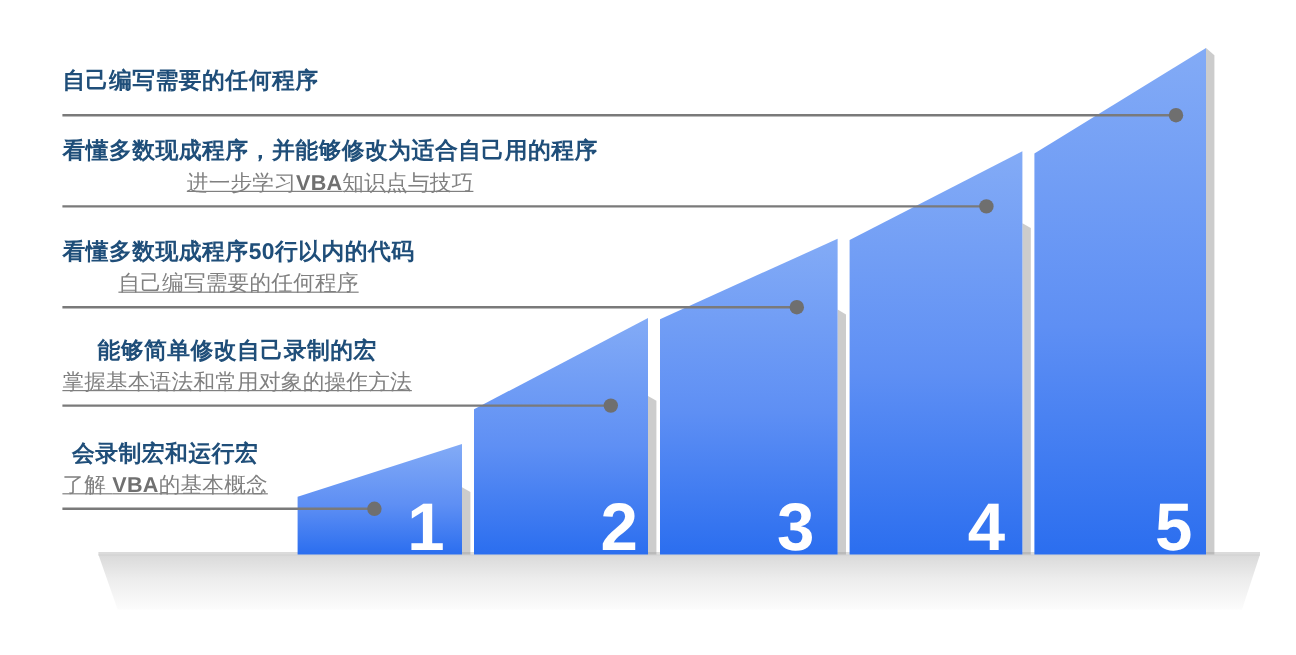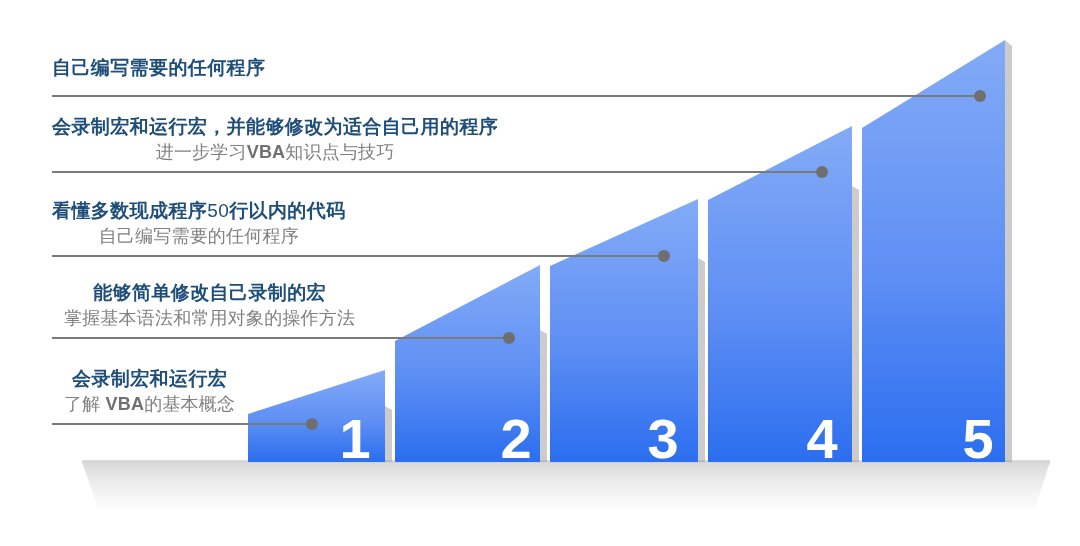--- a/index.html
+++ b/index.html
@@ -41,29 +41,30 @@
     line-height: 1.25;
     margin: 0;
   }
   .level-sub {
     font-size: 18px;
     font-weight: normal;
     color: #808080;
     letter-spacing: 0.2px;
     white-space: nowrap;
     line-height: 1.25;
-    margin: 12px;
+    margin: 0;
     margin-top: 2px;
+    text-decoration: underline;
   }
   .level-sub .em {
     font-weight: bold;
     color: #707070;
   }
   .level-title .em {
-    font-weight: normal;
+    font-weight: bold;
   }
 </style>
 </head>
 <body>
 
 <div id="stage">
 
   <svg id="chart-layer" viewBox="0 0 1080 546" width="1080" height="546" xmlns="http://www.w3.org/2000/svg">
     <defs>
       <linearGradient id="barGrad" x1="0" y1="0" x2="0" y2="1">
@@ -124,21 +125,21 @@
       <text x="822" y="458">4</text>
       <text x="978" y="458">5</text>
     </g>
   </svg>
 
   <div class="level-block" style="top:56px;">
     <div class="level-title">自己编写需要的任何程序</div>
   </div>
 
   <div class="level-block" style="top:115px;">
-    <div class="level-title">会录制宏和运行宏，并能够修改为适合自己用的程序</div>
+    <div class="level-title">看懂多数现成程序，并能够修改为适合自己用的程序</div>
     <div class="level-sub"><span>进一步学习</span><span class="em">VBA</span><span>知识点与技巧</span></div>
   </div>
 
   <div class="level-block" style="top:199px;">
     <div class="level-title"><span>看懂多数现成程序</span><span class="em">50</span><span>行以内的代码</span></div>
     <div class="level-sub">自己编写需要的任何程序</div>
   </div>
 
   <div class="level-block" style="top:281px;">
     <div class="level-title">能够简单修改自己录制的宏</div>

